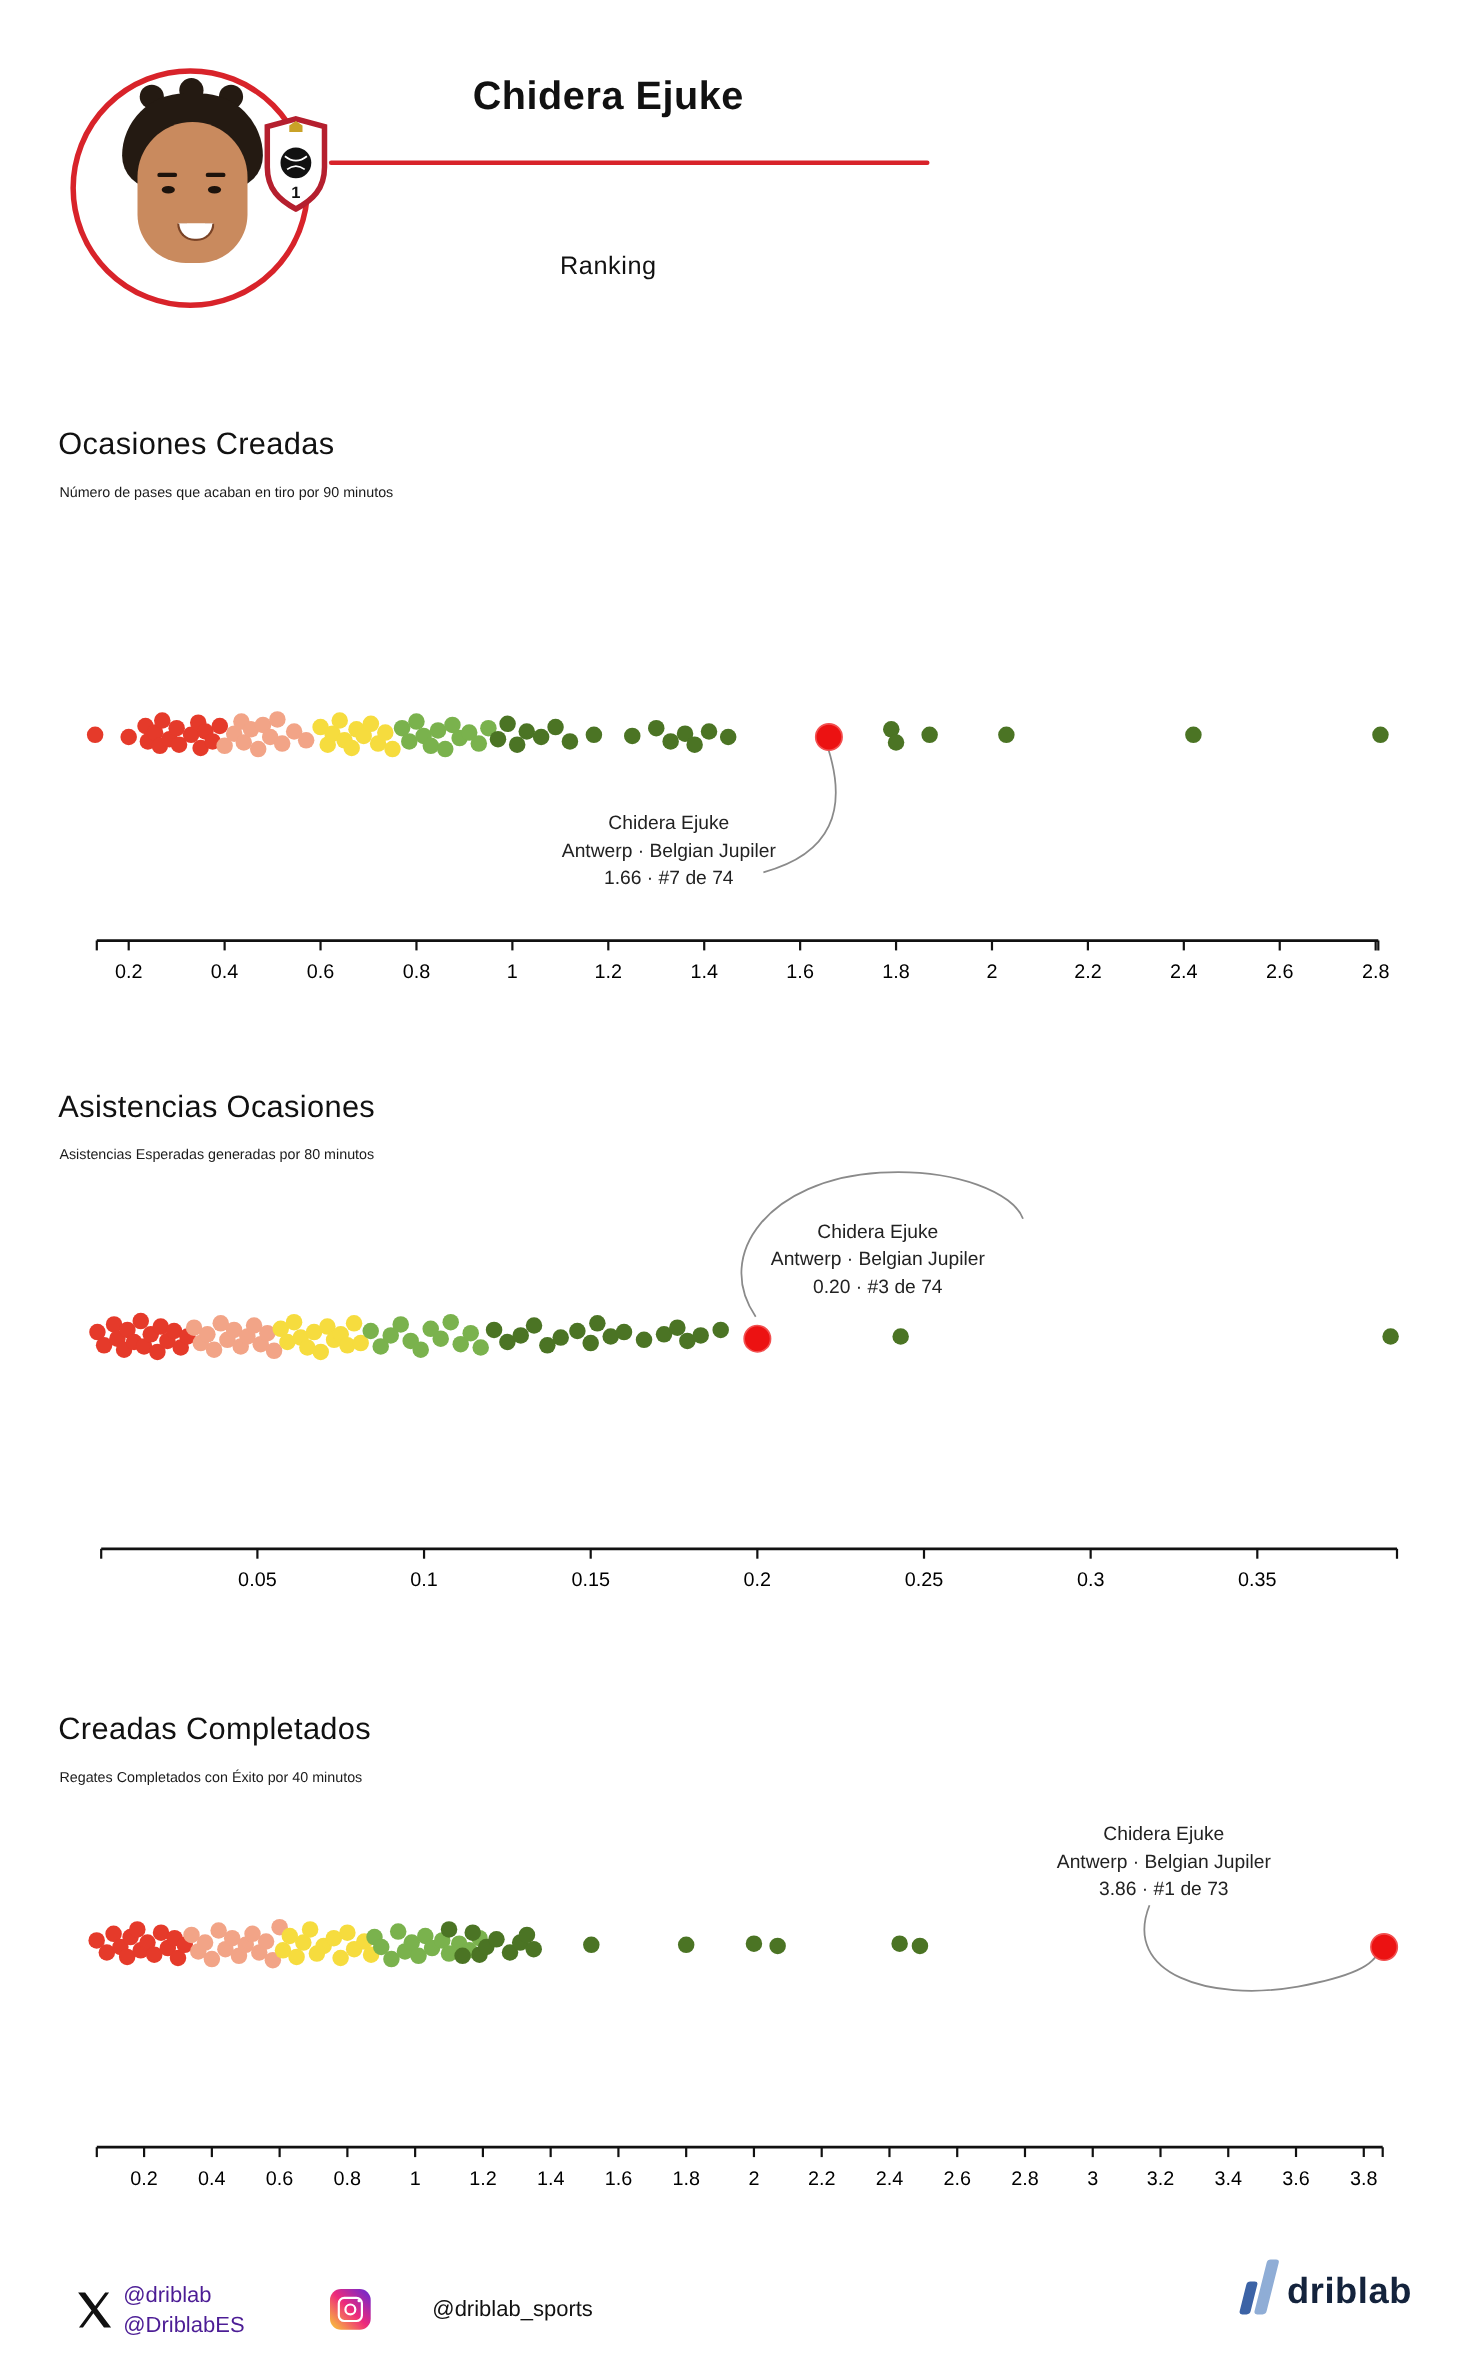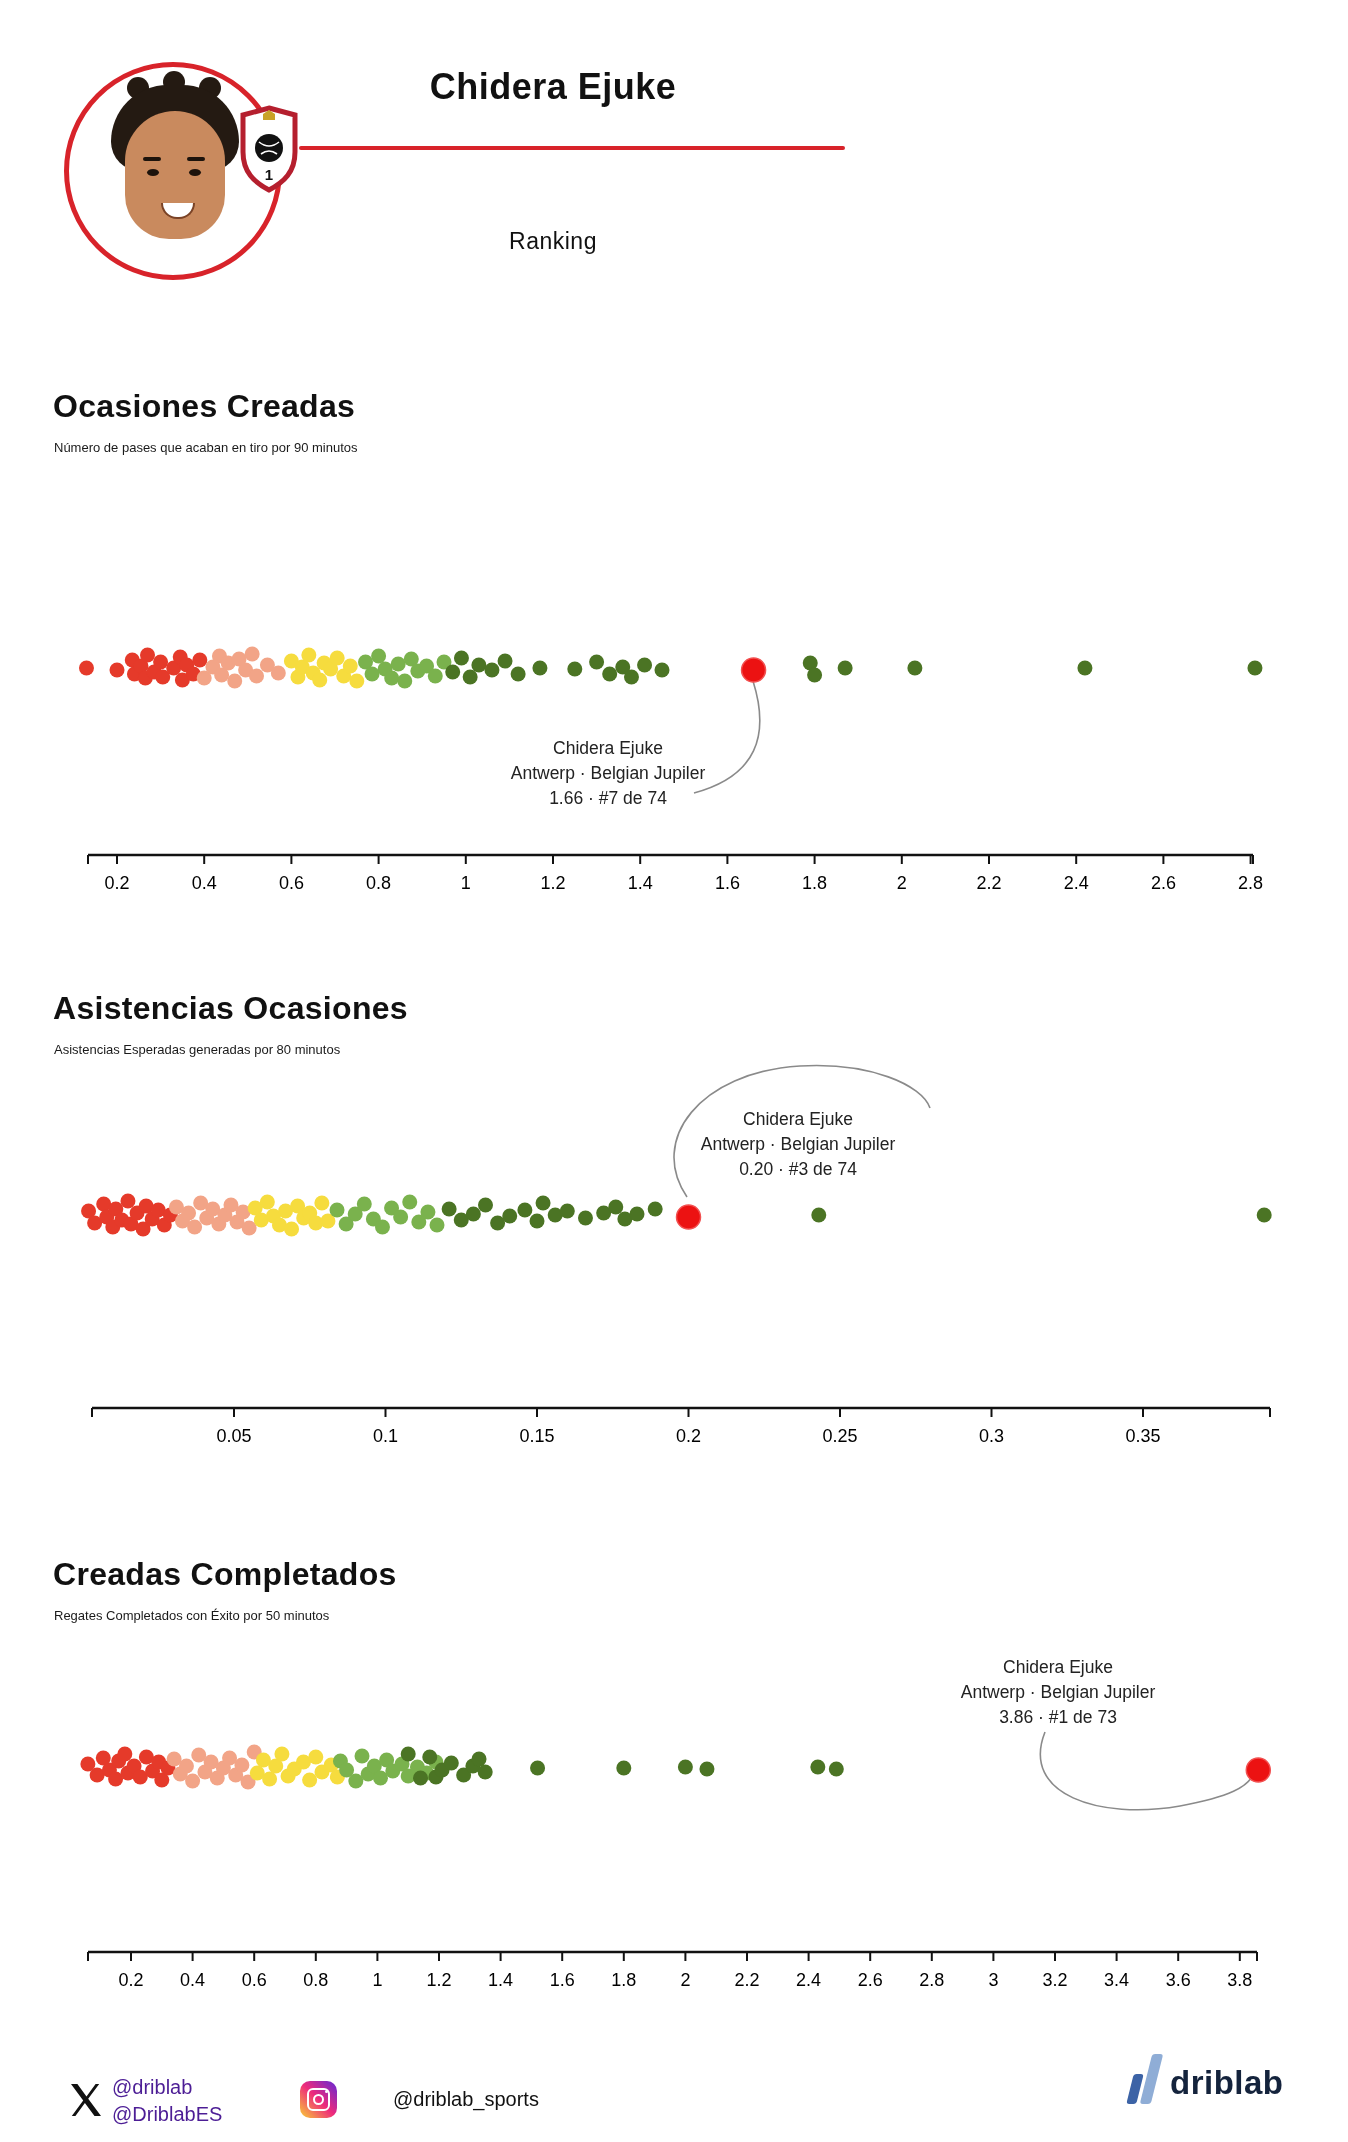--- a/index.html
+++ b/index.html
@@ -18,21 +18,21 @@
   .photo .brow{position:absolute;top:46px;width:18px;height:4px;background:#1d130c;border-radius:3px;}
   .photo .smile{position:absolute;left:36px;top:92px;width:30px;height:14px;background:#fff;
                 border-radius:0 0 20px 20px;border:2px solid #7a4326;border-top:none;}
   .crest{position:absolute;left:237px;top:102px;width:64px;height:92px;z-index:3;}
   .hline{position:absolute;left:299px;top:146px;width:546px;height:4px;background:#d8232a;border-radius:2px;}
   .title{position:absolute;left:553px;top:66px;transform:translateX(-50%);font-size:36px;font-weight:800;
          letter-spacing:.5px;white-space:nowrap;}
   .ranking{position:absolute;left:553px;top:228px;transform:translateX(-50%);font-size:23px;font-weight:400;
            letter-spacing:.5px;color:#111;}
   
-  .sec-title{position:absolute;left:53px;font-size:32px;font-weight:700;letter-spacing:.3px;white-space:nowrap;}
+  .sec-title{position:absolute;left:53px;font-size:28px;font-weight:400;letter-spacing:.3px;white-space:nowrap;}
   .sec-sub{position:absolute;left:54px;font-size:13px;font-weight:400;color:#1a1a1a;white-space:nowrap;}
   .ann{position:absolute;transform:translateX(-50%);text-align:center;font-size:17.5px;font-weight:500;
        color:#222;line-height:25px;white-space:nowrap;z-index:4;}
   svg.overlay{position:absolute;left:0;top:0;z-index:2;}
   
   .x-icon{position:absolute;left:70px;top:2083px;width:32px;height:34px;}
   .x-handles{position:absolute;left:112px;top:2074px;font-size:20px;font-weight:500;line-height:27px;color:#4c1d95;}
   .ig-icon{position:absolute;left:300px;top:2081px;width:37px;height:37px;border-radius:10px;
            background:linear-gradient(45deg,#f9ce34 0%,#ee2a7b 50%,#6228d7 100%);}
   .ig-frame{position:absolute;left:7px;top:7px;width:19px;height:19px;border:2.5px solid #fff;border-radius:6px;}
@@ -75,21 +75,21 @@
   <div class="title">Chidera Ejuke</div>
   <div class="ranking">Ranking</div>
 
   <div class="sec-title" style="top:388px">Ocasiones Creadas</div>
   <div class="sec-sub" style="top:440px">Número de pases que acaban en tiro por 90 minutos</div>
 
   <div class="sec-title" style="top:990px">Asistencias Ocasiones</div>
   <div class="sec-sub" style="top:1042px">Asistencias Esperadas generadas por 80 minutos</div>
 
   <div class="sec-title" style="top:1556px">Creadas Completados</div>
-  <div class="sec-sub" style="top:1608px">Regates Completados con Éxito por 50 minutos</div>
+  <div class="sec-sub" style="top:1608px">Regates Completados con Éxito por 40 minutos</div>
 
   <div class="ann" style="left:608px;top:736px">
     <div>Chidera Ejuke</div>
     <div>Antwerp · Belgian Jupiler</div>
     <div>1.66 · #7 de 74</div>
   </div>
   <div class="ann" style="left:798px;top:1107px">
     <div>Chidera Ejuke</div>
     <div>Antwerp · Belgian Jupiler</div>
     <div>0.20 · #3 de 74</div>

